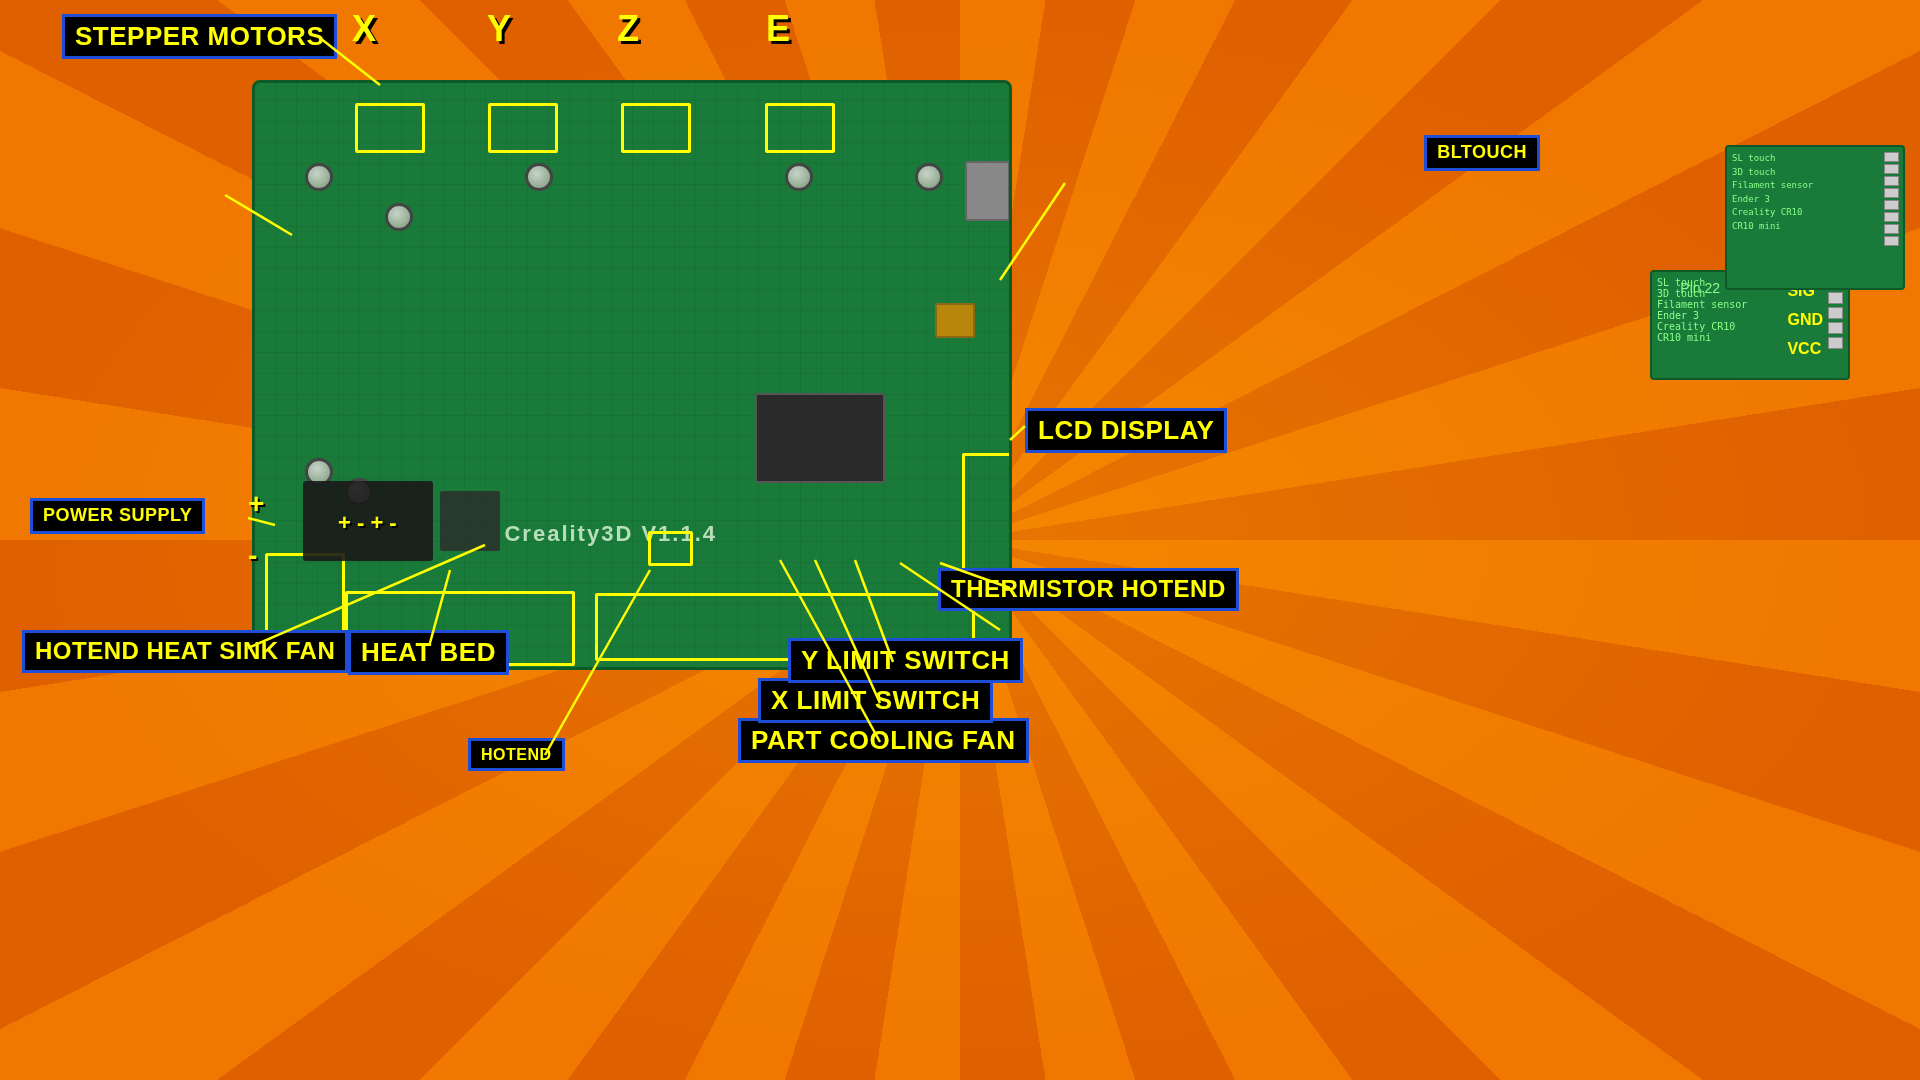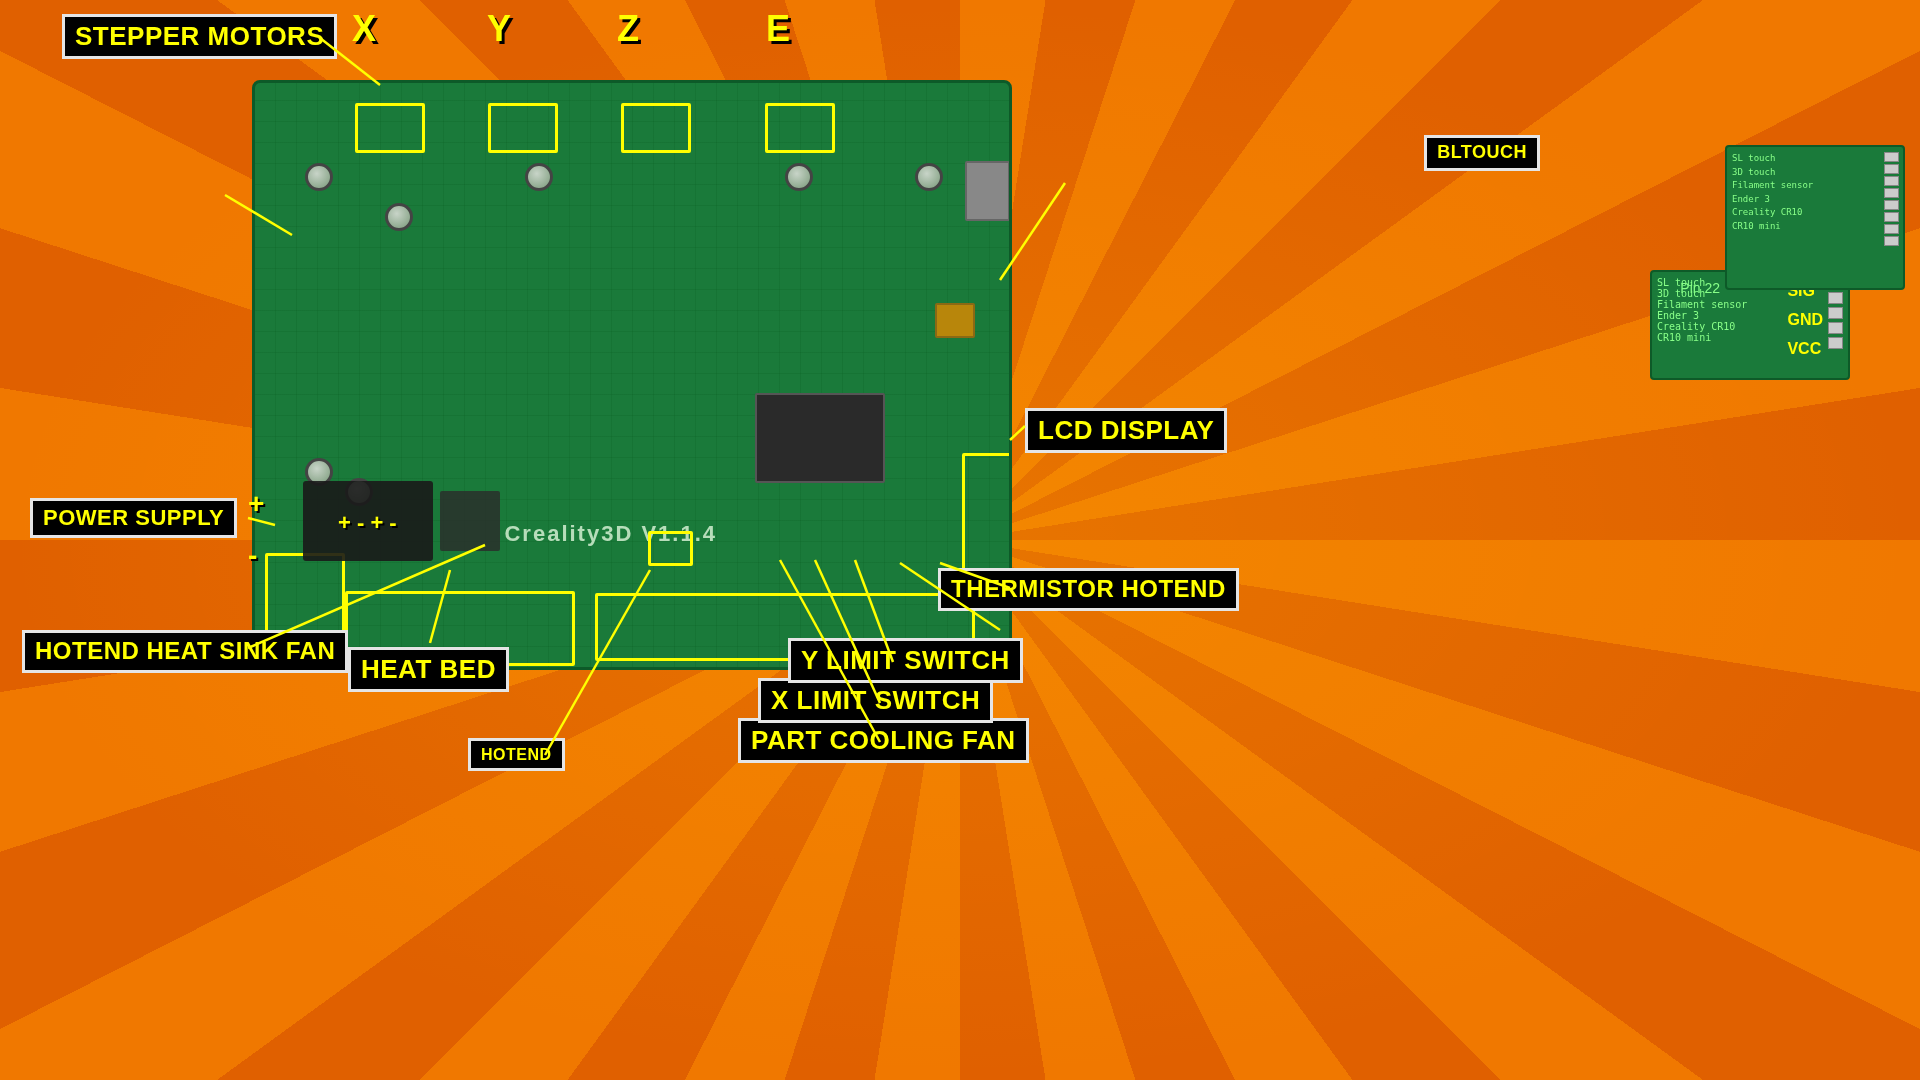--- a/index.html
+++ b/index.html
@@ -103,21 +103,21 @@
     .pcb-highlight {
       position: absolute;
       border: 3px solid #ffff00;
       border-radius: 2px;
     }
 
     
     .label-box {
       position: absolute;
       background: #000;
-      border: 3px solid #e5e5e5;
+      border: 3px solid #1d4ed8;
       color: #ffff00;
       font-family: Arial Black, Impact, sans-serif;
       font-weight: 900;
       font-size: 22px;
       text-transform: uppercase;
       padding: 4px 10px;
       line-height: 1.2;
       text-align: center;
       letter-spacing: 0.5px;
     }
@@ -245,30 +245,30 @@
   <div class="axis-label" style="left: 617px;">Z</div>
   <div class="axis-label" style="left: 766px;">E</div>
 
   <div class="label-box" style="left: 62px; top: 14px; font-size: 26px;">STEPPER MOTORS</div>
 
 
   <div class="label-box" style="right: 380px; top: 135px; font-size: 18px;">BLTOUCH</div>
 
   <div class="label-box" style="left: 1025px; top: 408px; font-size: 26px;">LCD DISPLAY</div>
 
-  <div class="label-box" style="left: 30px; top: 498px; font-size: 22px;">POWER SUPPLY</div>
+  <div class="label-box" style="left: 30px; top: 498px; font-size: 18px;">POWER SUPPLY</div>
 
   <div style="position:absolute; left:248px; top:488px; color:#ffff00; font-size:28px; font-weight:900; text-shadow:2px 2px 0 #000;">+</div>
   <div style="position:absolute; left:248px; top:540px; color:#ffff00; font-size:28px; font-weight:900; text-shadow:2px 2px 0 #000;">-</div>
 
   <div style="position:absolute; left:338px; top:510px; color:#ffff00; font-size:22px; font-weight:900; text-shadow:2px 2px 0 #000;">+  -    +   -</div>
 
   <div class="label-box" style="left: 22px; top: 630px; font-size: 24px;">HOTEND HEAT SINK FAN</div>
 
-  <div class="label-box" style="left: 348px; top: 630px; font-size: 26px; margin-top: 17px;">HEAT BED</div>
+  <div class="label-box" style="left: 348px; top: 630px; font-size: 26px;">HEAT BED</div>
 
   <div class="label-box" style="left: 468px; top: 738px; font-size: 16px; text-align: right;">HOTEND</div>
 
   <div class="label-box" style="left: 738px; top: 718px; font-size: 26px;">PART COOLING FAN</div>
 
   <div class="label-box" style="left: 758px; top: 678px; font-size: 26px;">X LIMIT SWITCH</div>
 
   <div class="label-box" style="left: 788px; top: 638px; font-size: 26px;">Y LIMIT SWITCH</div>
 
 

